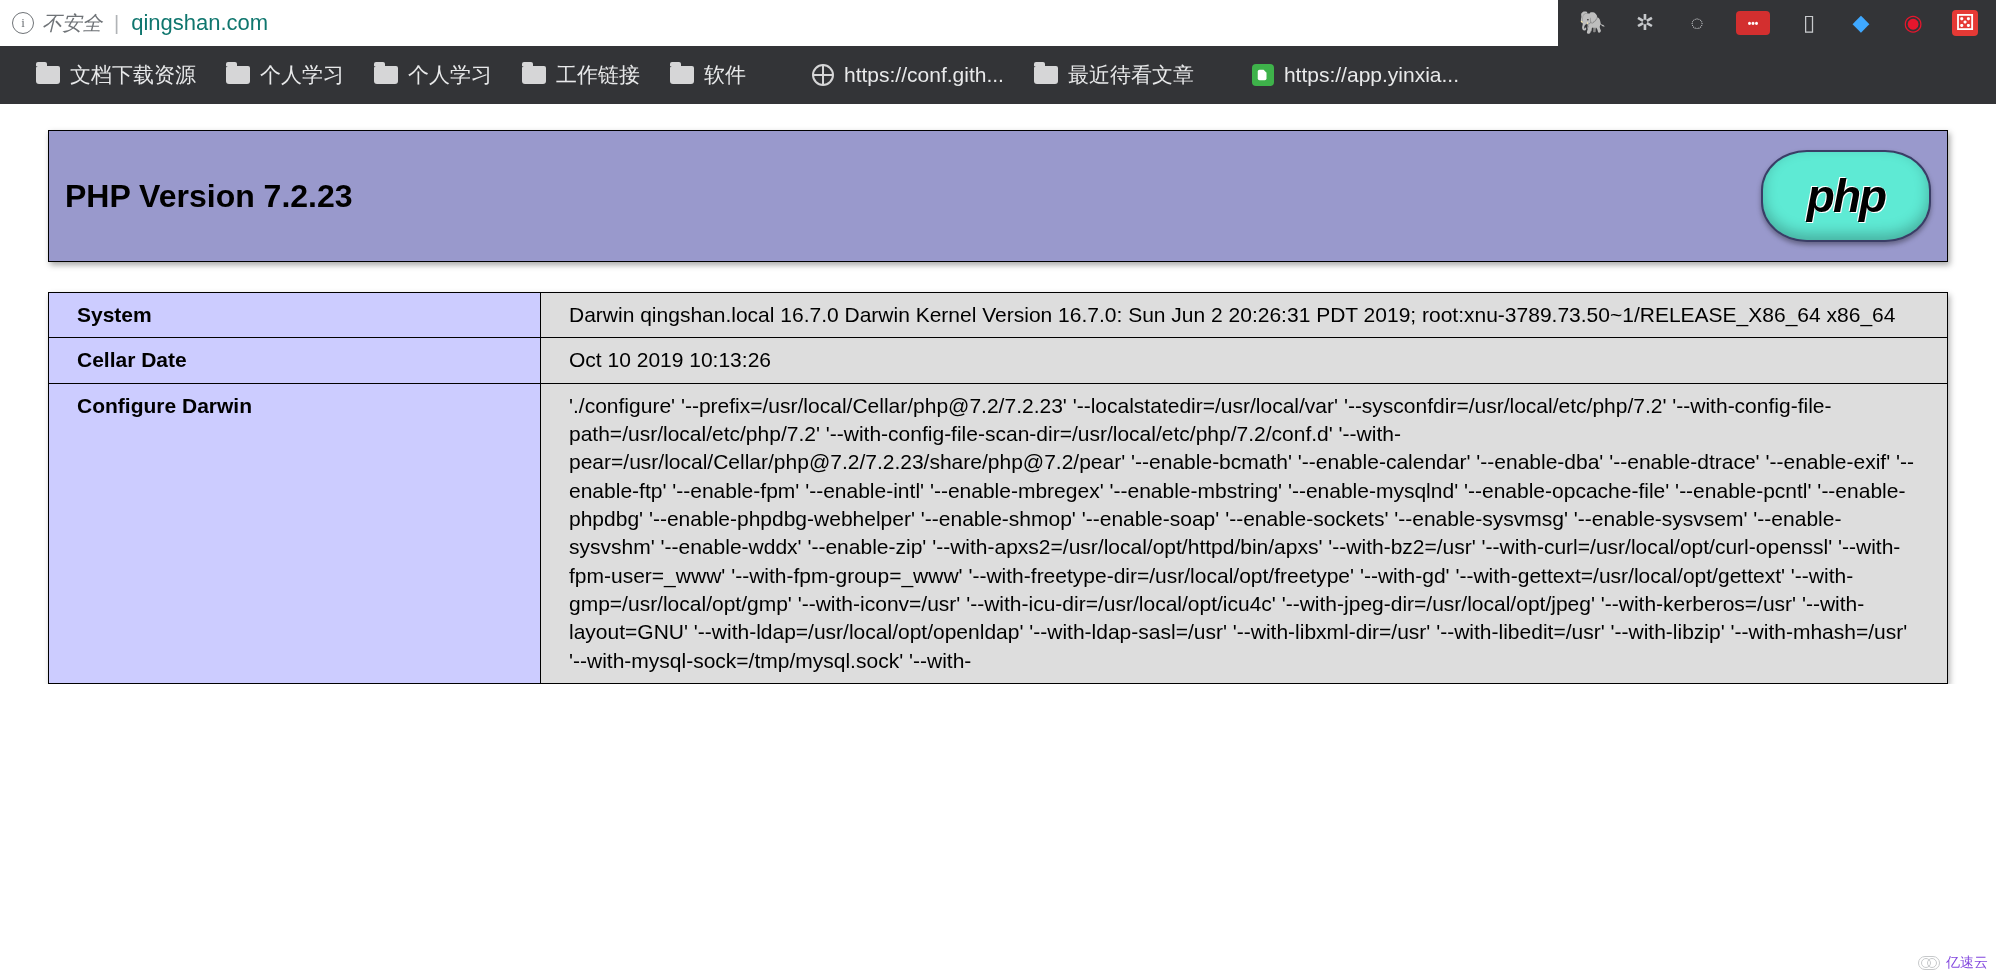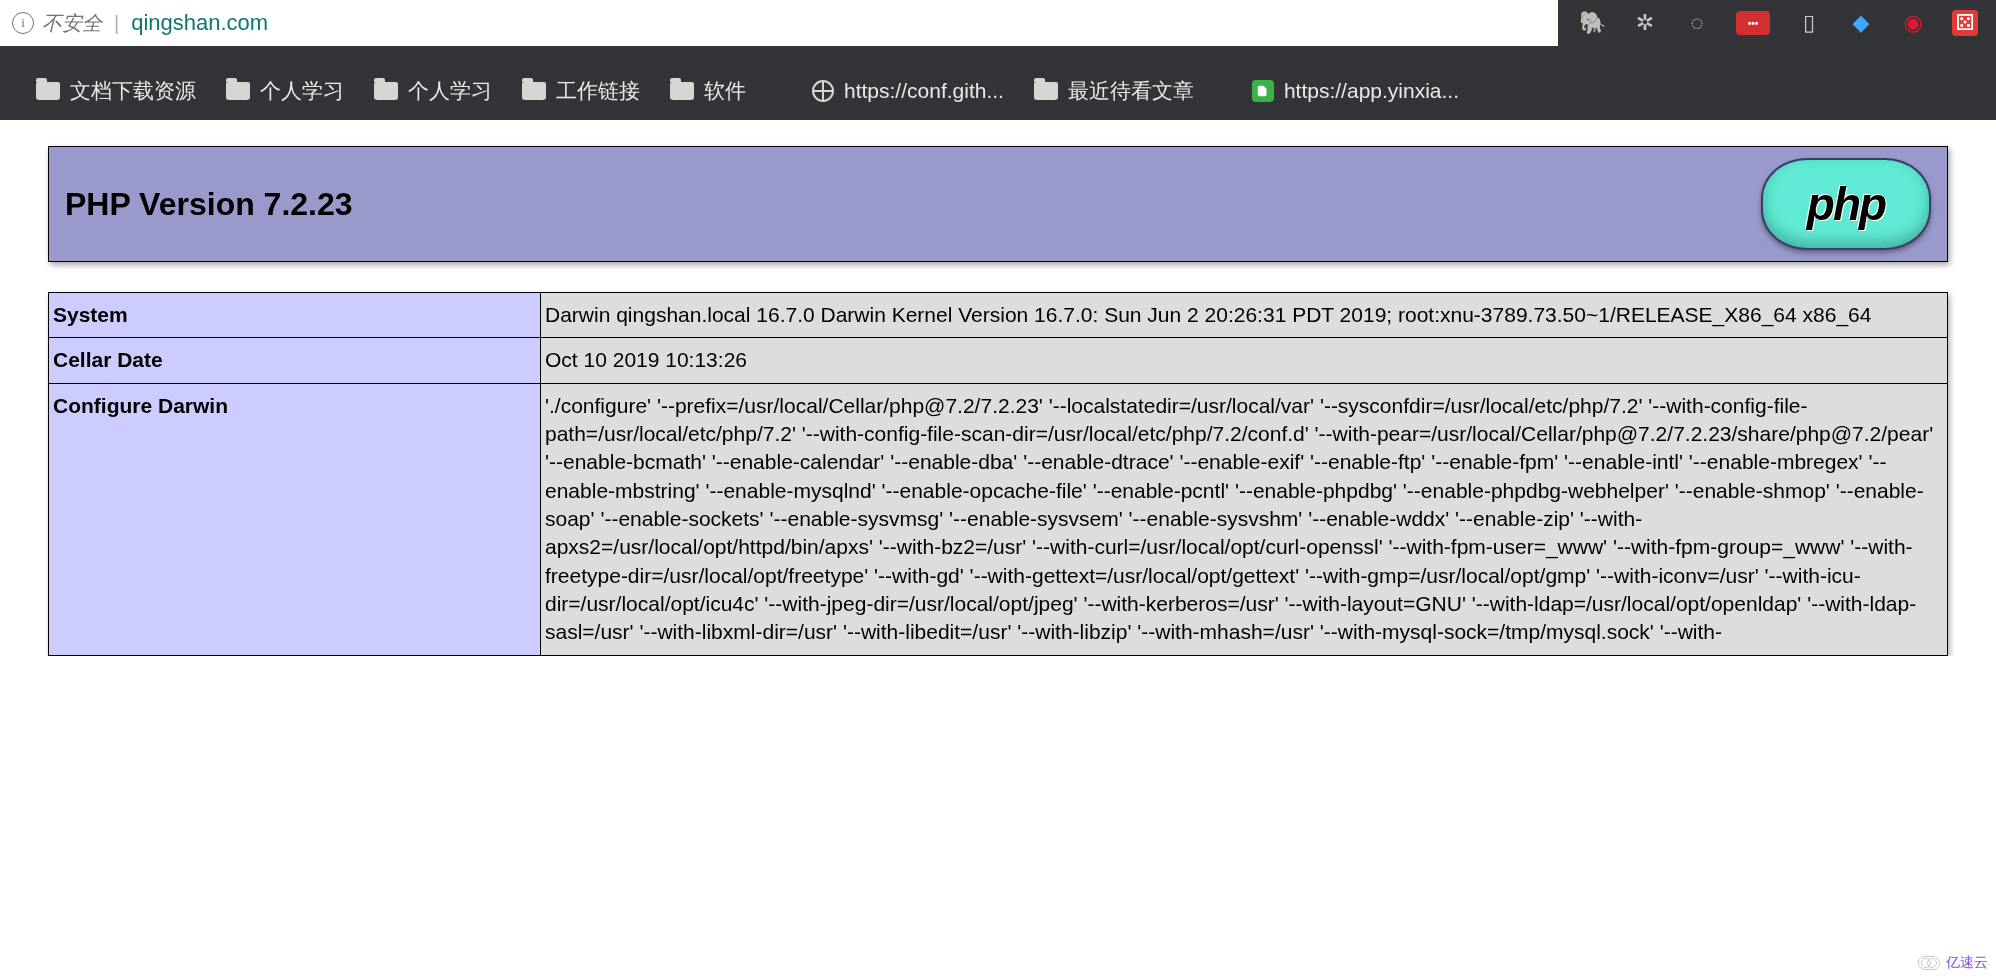--- a/index.html
+++ b/index.html
@@ -52,21 +52,20 @@
   .ext-weibo { color:#e6162d;}
   .ext-dice { background:#e53935; color:#fff; border-radius:4px; width:26px; height:26px;}
   
   .bm-bar {
     background:#333437;
     height:58px;
     display:flex;
     align-items:center;
     padding-left:8px;
     gap:18px;
-    margin-top:16px;
   }
   .bm-item {
     display:flex; align-items:center; gap:10px;
     color:#e8e9ea; font-size:21px;
     padding:4px 6px;
     cursor:pointer;
   }
   .folder-icon {
     width:24px; height:18px;
     background:#d6d6d7;
@@ -100,21 +99,21 @@
   .watermark .wm-icon::after{content:"";position:absolute;width:8px;height:8px;border:1.5px solid #bdbfc1;border-radius:50%;right:2px;top:1px;}
 
   
   .page { padding: 26px 48px 0 48px; }
   .php-header{
     background:#9999cc;
     border:1px solid #000;
     box-shadow: 2px 3px 6px rgba(0,0,0,.35);
     display:flex; align-items:center; justify-content:space-between;
     padding:0 16px;
-    height:116px;
+    height:132px;
     margin-bottom:30px;
   }
   .php-title{ font-size:32px; font-weight:600; color:#000;}
   .php-logo{
     width:170px;height:92px;border-radius:46px/40px;
     background:#5eead4;
     border:2px solid #3a3d66;
     display:flex;align-items:center;justify-content:center;
     box-shadow: inset 0 -6px 14px rgba(0,0,0,.25), 0 3px 5px rgba(0,0,0,.35);
   }
@@ -123,21 +122,21 @@
     font-weight:900; font-style:italic;
     font-size:46px; color:#000; letter-spacing:-2px;
     text-shadow:1px 1px 0 #fff, -1px -1px 0 #fff;
   }
   table.info{
     width:100%; border-collapse:collapse;
     box-shadow: 2px 3px 6px rgba(0,0,0,.3);
   }
   table.info td{
     border:1px solid #000;
-    padding:8px 4px;
+    padding:8px 28px;
     font-size:21px;
     vertical-align:top;
     line-height:1.35;
   }
   td.key{ background:#ccccff; width:492px; font-weight:600;}
   td.val{ background:#dddddd; word-break:break-word;}
 </style>
 </head>
 <body>
 

